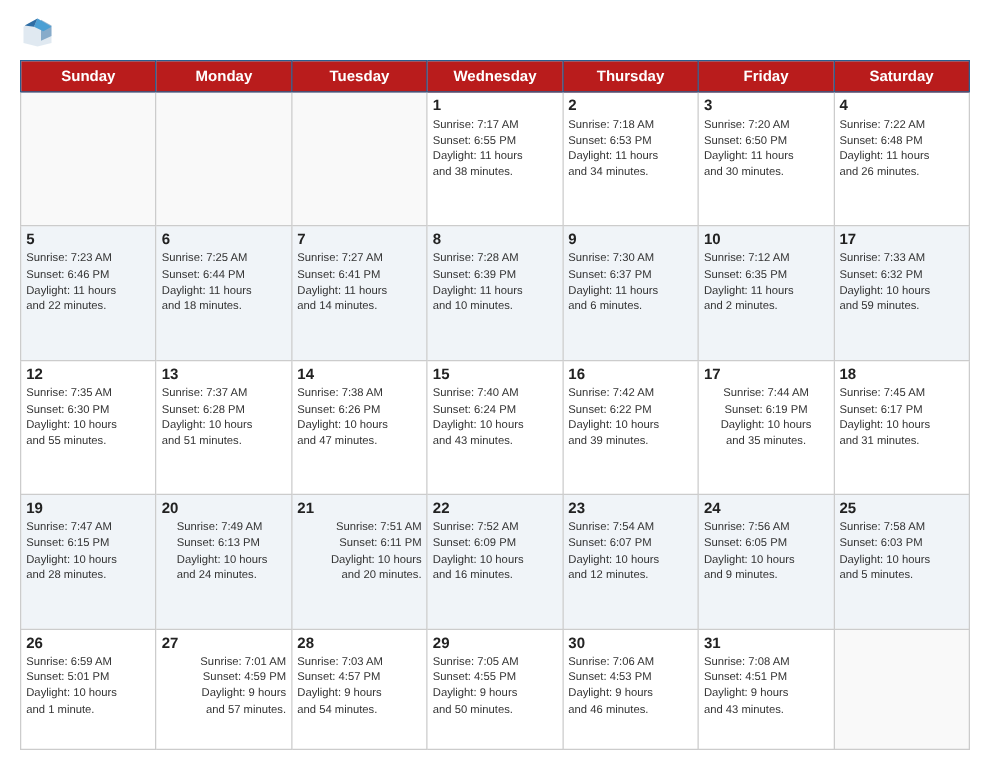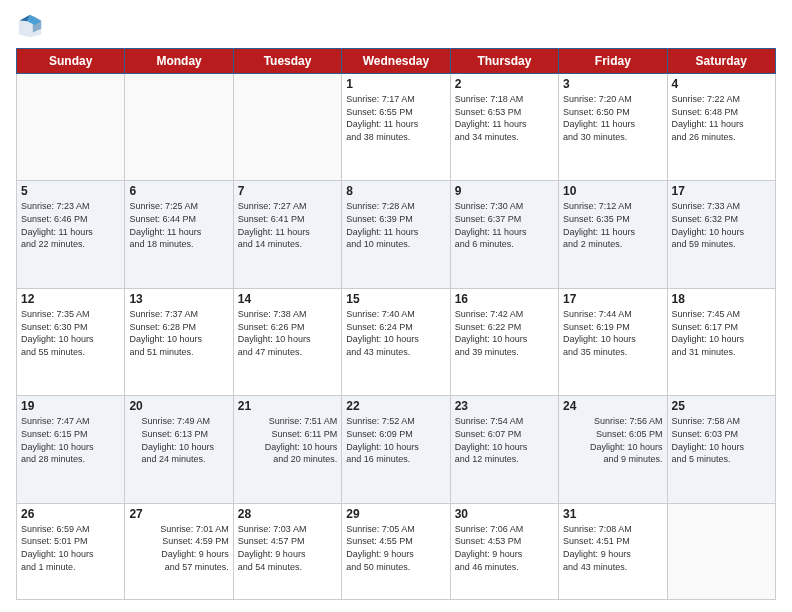--- a/index.html
+++ b/index.html
@@ -247,21 +247,21 @@
           </td>
           <td>
             <span class="day-num">16</span>
             <div class="day-info" style="white-space: pre-line;">Sunrise: 7:42 AM
 Sunset: 6:22 PM
 Daylight: 10 hours
 and 39 minutes.</div>
           </td>
           <td>
             <span class="day-num">17</span>
-            <div class="day-info" style="white-space: pre-line;">Sunrise: 7:44 AM
+            <div class="day-info" style="white-space: pre-line; text-align: center;">Sunrise: 7:44 AM
 Sunset: 6:19 PM
 Daylight: 10 hours
 and 35 minutes.</div>
           </td>
           <td>
             <span class="day-num">18</span>
             <div class="day-info" style="white-space: pre-line;">Sunrise: 7:45 AM
 Sunset: 6:17 PM
 Daylight: 10 hours
 and 31 minutes.</div>
@@ -298,21 +298,21 @@
           </td>
           <td>
             <span class="day-num">23</span>
             <div class="day-info" style="white-space: pre-line;">Sunrise: 7:54 AM
 Sunset: 6:07 PM
 Daylight: 10 hours
 and 12 minutes.</div>
           </td>
           <td>
             <span class="day-num">24</span>
-            <div class="day-info" style="white-space: pre-line; text-align: right;">Sunrise: 7:56 AM
+            <div class="day-info" style="white-space: pre-line;">Sunrise: 7:56 AM
 Sunset: 6:05 PM
 Daylight: 10 hours
 and 9 minutes.</div>
           </td>
           <td>
             <span class="day-num">25</span>
             <div class="day-info" style="white-space: pre-line;">Sunrise: 7:58 AM
 Sunset: 6:03 PM
 Daylight: 10 hours
 and 5 minutes.</div>

